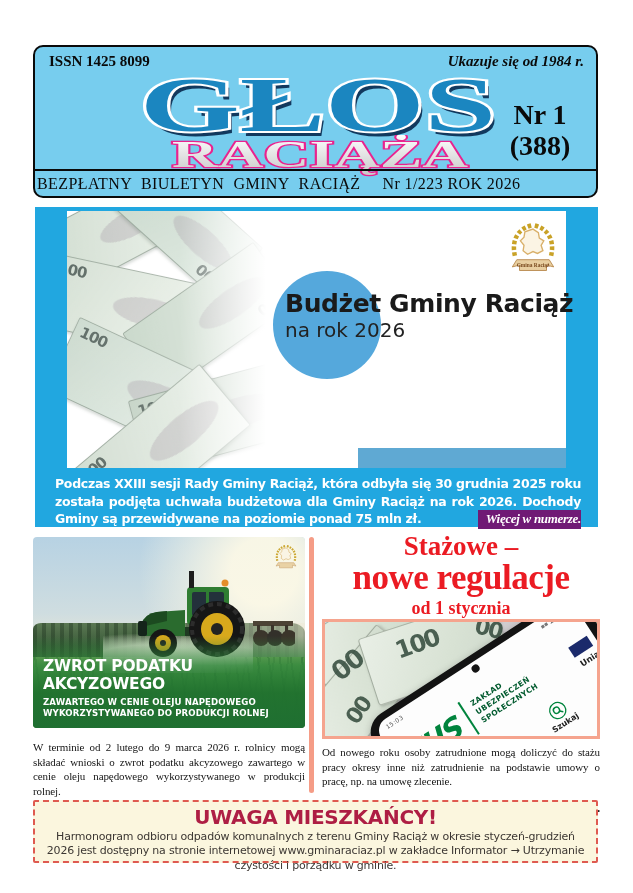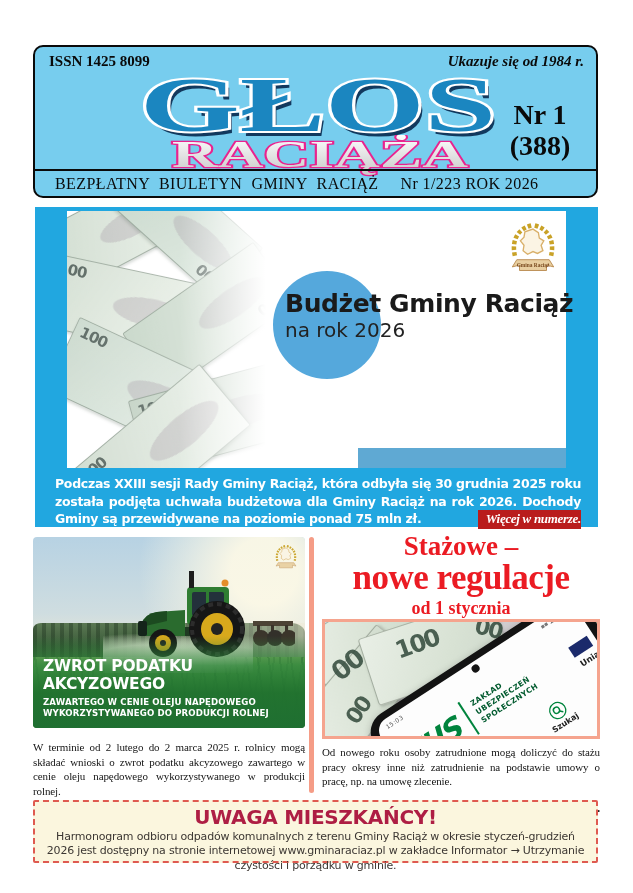--- a/index.html
+++ b/index.html
@@ -11,21 +11,21 @@
     background:#77CDEE; border:2px solid #0a0a0a; border-radius:10px; }
   .issn { position:absolute; left:14px; top:6px; font-family:"Liberation Serif",serif;
     font-weight:bold; font-size:15px; color:#0a0a0a; }
   .since { position:absolute; right:12px; top:6px; font-family:"Liberation Serif",serif;
     font-weight:bold; font-style:italic; font-size:15px; color:#0a0a0a; }
   .glos-svg { position:absolute; left:88px; top:18px; }
   .raciaza-svg { position:absolute; left:120px; top:88px; }
   .issue-no { position:absolute; right:8px; top:52px; width:96px; text-align:center;
     font-family:"Liberation Serif",serif; font-weight:bold; font-size:28px; line-height:1.12; color:#0a0a0a; }
   .masthead-bottom { position:absolute; left:0; right:0; bottom:0; height:27px;
-    border-top:2px solid #0a0a0a; display:flex; align-items:center; padding-left:20px;
+    border-top:2px solid #0a0a0a; display:flex; align-items:center; padding-left:2px;
     font-family:"Liberation Serif",serif; font-size:16px; color:#0a0a0a; letter-spacing:.4px; }
   .masthead-bottom .tag { word-spacing:5px; }
   .masthead-bottom .tag-issue { margin-left:22px; }
 
   
   .budget { position:absolute; left:35px; top:207px; width:563px; height:320px; background:#21A7E0; }
   .budget-inner { position:absolute; left:32px; top:4px; width:499px; height:257px; background:#fff; }
   .money { position:absolute; left:0; top:0; width:205px; height:257px; overflow:hidden; }
   .note { position:absolute; border:1px solid rgba(85,105,90,.55); border-radius:2px;
     background-image:radial-gradient(ellipse at 68% 52%, rgba(110,80,110,.22) 0 26%, transparent 27%),
@@ -38,21 +38,21 @@
   .budget-circle { position:absolute; left:206px; top:60px; width:108px; height:108px;
     border-radius:50%; background:#55A8DC; }
   .budget-titles { position:absolute; left:218px; top:78px; white-space:nowrap; }
   .budget-title { font-size:25px; font-weight:bold; color:#1a1a1a; letter-spacing:-.4px; }
   .budget-subtitle { font-size:20px; color:#222; margin-top:0; }
   .crest { position:absolute; }
   .crest-budget { right:6px; top:6px; }
   .lightbar { position:absolute; right:0; bottom:0; width:208px; height:20px; background:#5FA9D3; }
   .budget-caption { position:absolute; left:20px; right:17px; top:268px; text-align:justify;
     font-size:12.5px; font-weight:bold; color:#fff; line-height:1.4; letter-spacing:-.3px; }
-  .caption-more { position:absolute; right:0; bottom:-1px; background:#b91c1c; padding-left:8px;
+  .caption-more { position:absolute; right:0; bottom:-1px; background:#701a75; padding-left:8px;
     font-family:"Liberation Serif",serif; font-style:italic; font-weight:bold; font-size:13px; }
 
   
   .col-divider { position:absolute; left:309px; top:537px; width:5px; height:256px;
     background:#F59C86; border-radius:3px; }
 
   
   .farm-card { position:absolute; left:33px; top:537px; width:272px; height:191px;
     border-radius:4px; overflow:hidden; }
   .farm-sky { position:absolute; inset:0;
@@ -255,21 +255,21 @@
       <path d="M12 46 L48 46 L53 54 L45 52 L45 58 L15 58 L15 52 L7 54 Z" fill="#E8CFA0" stroke="#B8884C" stroke-width="1"></path>
     </svg>
 
     <div class="farm-text">
       <div class="farm-title">ZWROT PODATKU AKCYZOWEGO</div>
       <div class="farm-subtitle">ZAWARTEGO W CENIE OLEJU NAPĘDOWEGO WYKORZYSTYWANEGO DO PRODUKCJI ROLNEJ</div>
     </div>
   </div>
 
   <div class="article-body left-body">
-    <span>W terminie od 2 lutego do 2 marca 2025 r. rolnicy mogą składać wnioski o zwrot podatku akcyzowego zawartego w cenie oleju napędowego wykorzystywanego w produkcji rolnej.</span>
+    <span>W terminie od 2 lutego do 9 marca 2026 r. rolnicy mogą składać wnioski o zwrot podatku akcyzowego zawartego w cenie oleju napędowego wykorzystywanego w produkcji rolnej.</span>
     <span class="article-more">Więcej informacji na stronie 5.</span>
   </div>
 
   <div class="col-divider"></div>
 
   <div class="staz-heading">
     <div class="staz-line1">Stażowe –</div>
     <div class="staz-line2">nowe regulacje</div>
     <div class="staz-line3">od 1 stycznia</div>
   </div>

